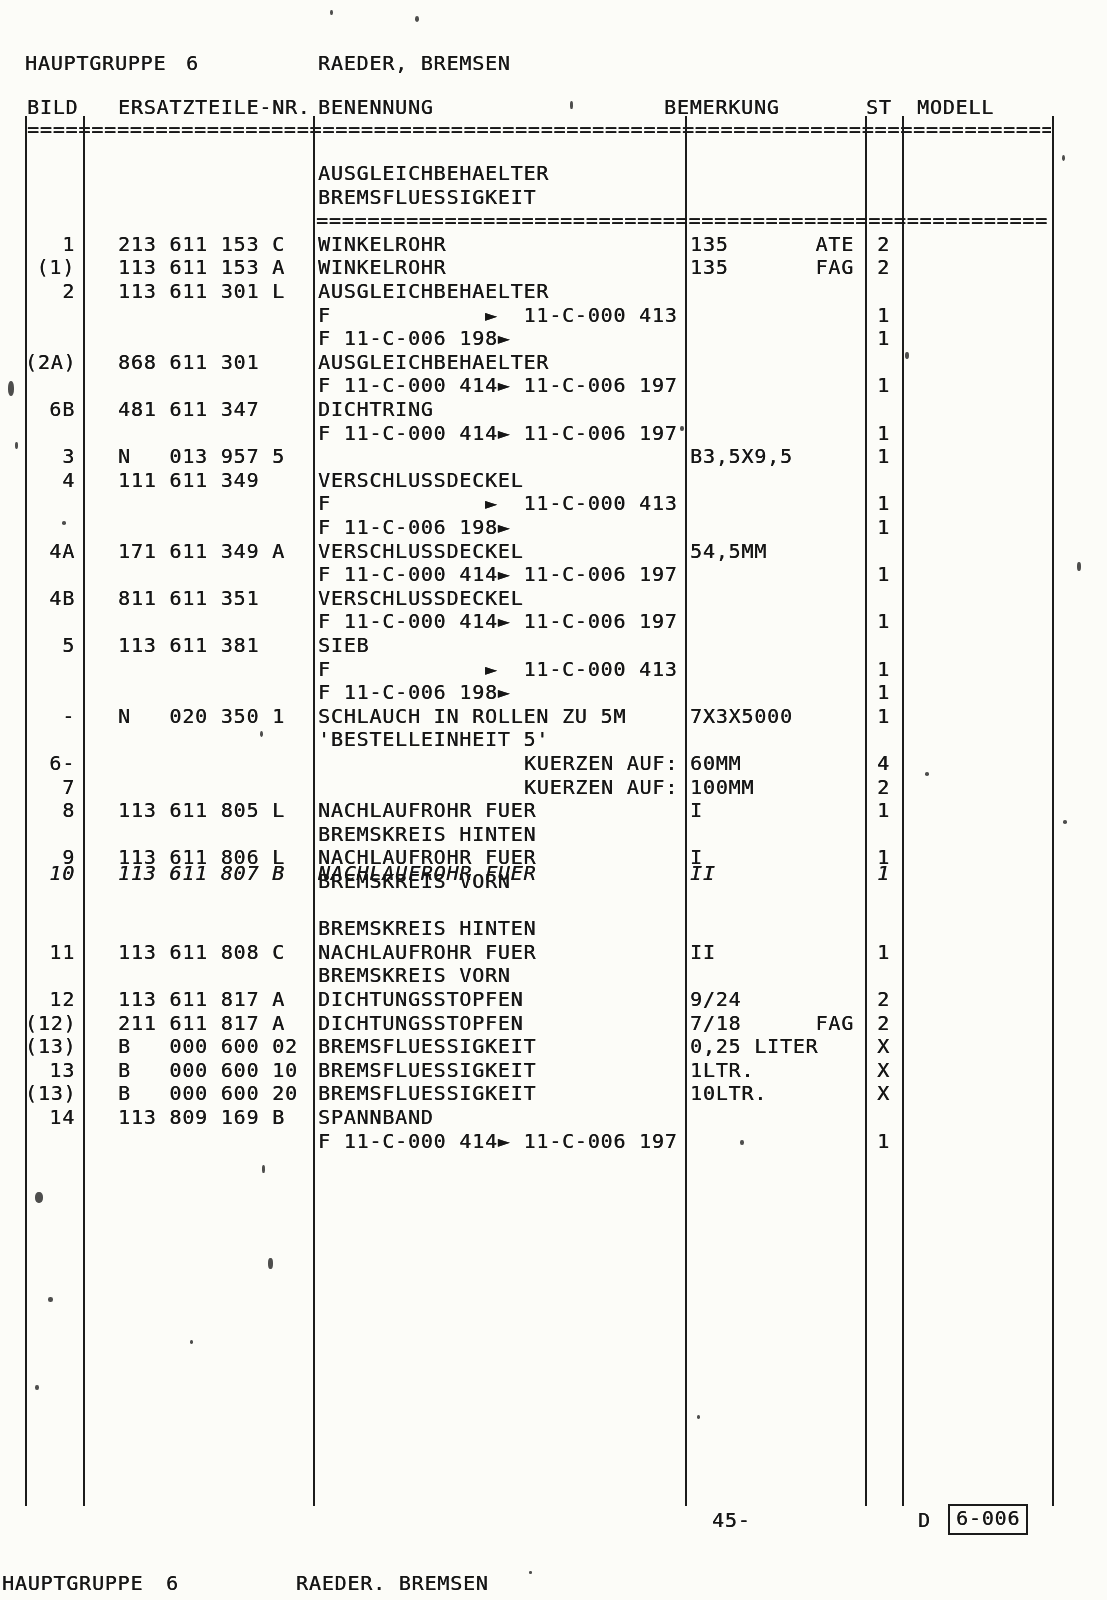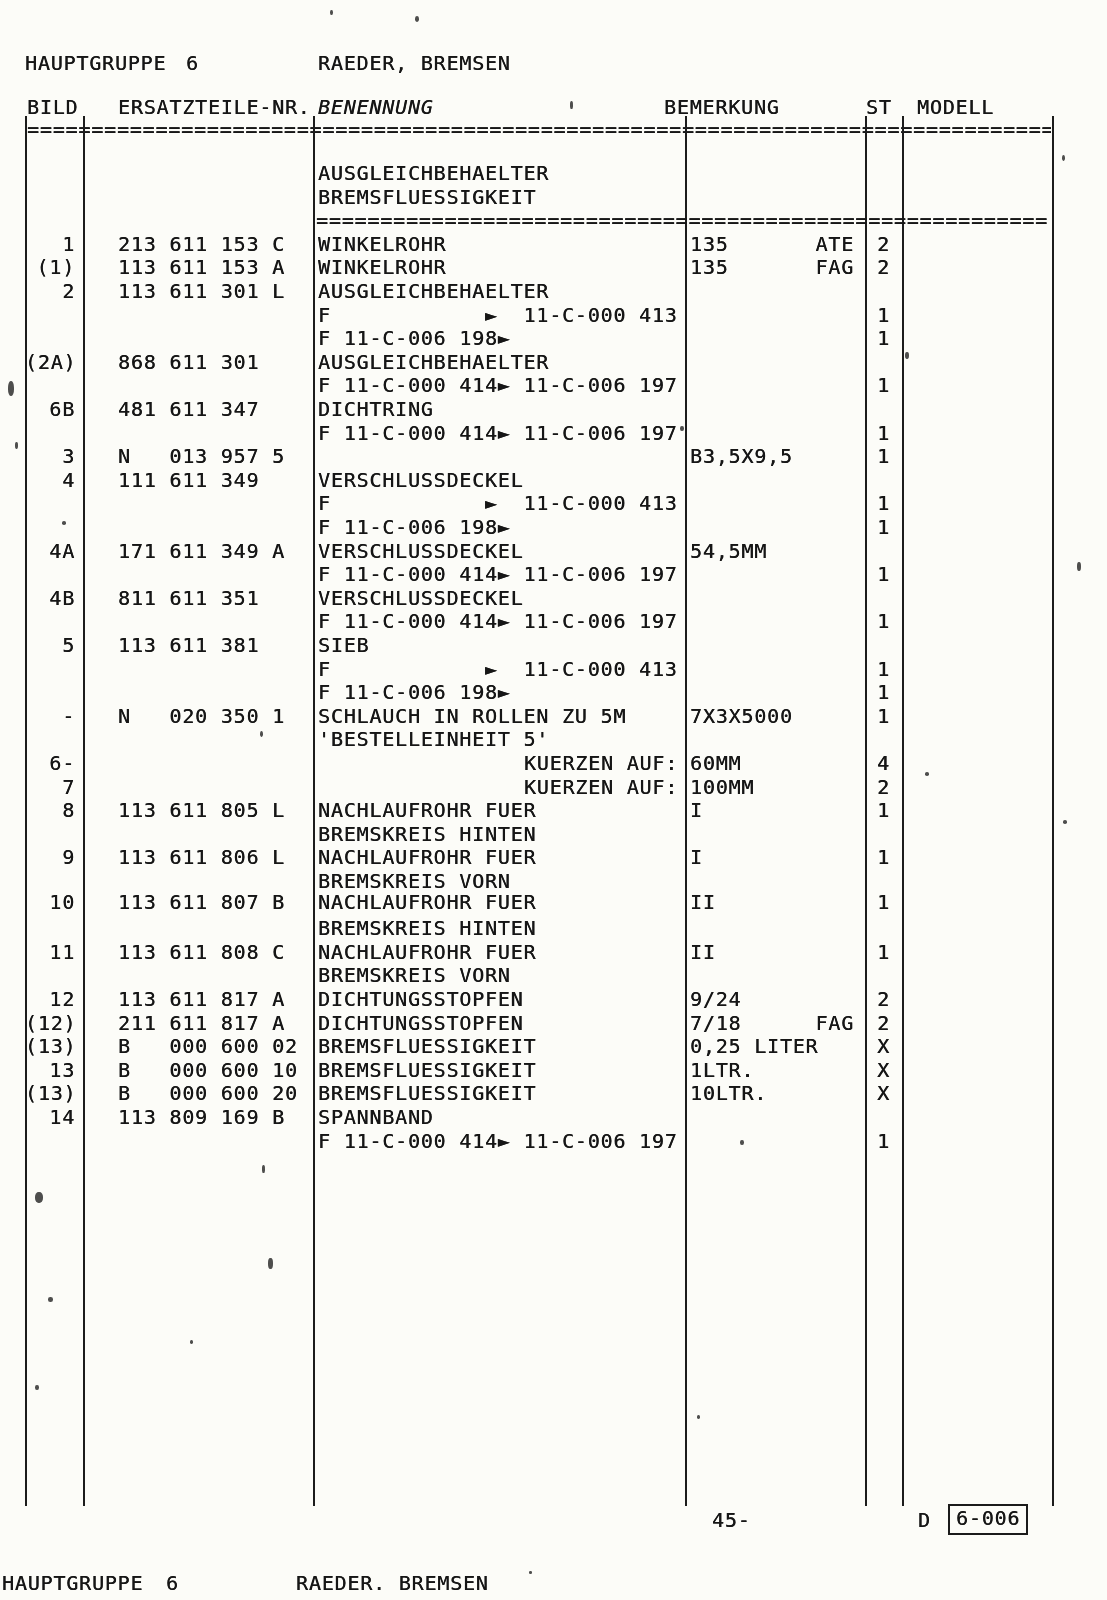--- a/index.html
+++ b/index.html
@@ -54,21 +54,21 @@
 <body>
 
 <div class="page">
 
   <span class="t" style="left:25px;  top:52px;">HAUPTGRUPPE</span>
   <span class="t" style="left:186px; top:52px;">6</span>
   <span class="t" style="left:318px; top:52px;">RAEDER, BREMSEN</span>
 
   <span class="t" style="left:27px;  top:96px;">BILD</span>
   <span class="t" style="left:118px; top:96px;">ERSATZTEILE-NR.</span>
-  <span class="t" style="left:318px; top:96px;font-style:italic;">BENENNUNG</span>
+  <span class="t" style="left:318px; top:96px;">BENENNUNG</span>
   <span class="t" style="left:664px; top:96px;">BEMERKUNG</span>
   <span class="t" style="left:866px; top:96px;">ST</span>
   <span class="t" style="left:917px; top:96px;">MODELL</span>
 
   <div class="t sepline" style="left:27px; top:118px; width:1024px;">================================================================================</div>
 
   <div class="vline" style="left:25px;"></div>
   <div class="vline" style="left:83px;"></div>
   <div class="vline" style="left:313px;"></div>
   <div class="vline" style="left:685px;"></div>
@@ -219,21 +219,21 @@
       <div class="row" style="top: 846.4px;">
         <span class="cell c-bild">9</span>
         <span class="cell c-nr">113 611 806 L</span>
         <span class="cell c-ben">NACHLAUFROHR FUER</span>
         <span class="cell c-bem">I</span>
         <span class="cell c-st">1</span>
       </div>
       <div class="row" style="top: 870px;">
         <span class="cell c-ben">BREMSKREIS VORN</span>
       </div>
-      <div class="row" style="top: 891px;">
+      <div class="row" style="top: 862px; font-style: italic;">
         <span class="cell c-bild">10</span>
         <span class="cell c-nr">113 611 807 B</span>
         <span class="cell c-ben">NACHLAUFROHR FUER</span>
         <span class="cell c-bem">II</span>
         <span class="cell c-st">1</span>
       </div>
       <div class="row" style="top: 917.2px;">
         <span class="cell c-ben">BREMSKREIS HINTEN</span>
       </div>
       <div class="row" style="top: 940.8px; padding-left: 48px;">

